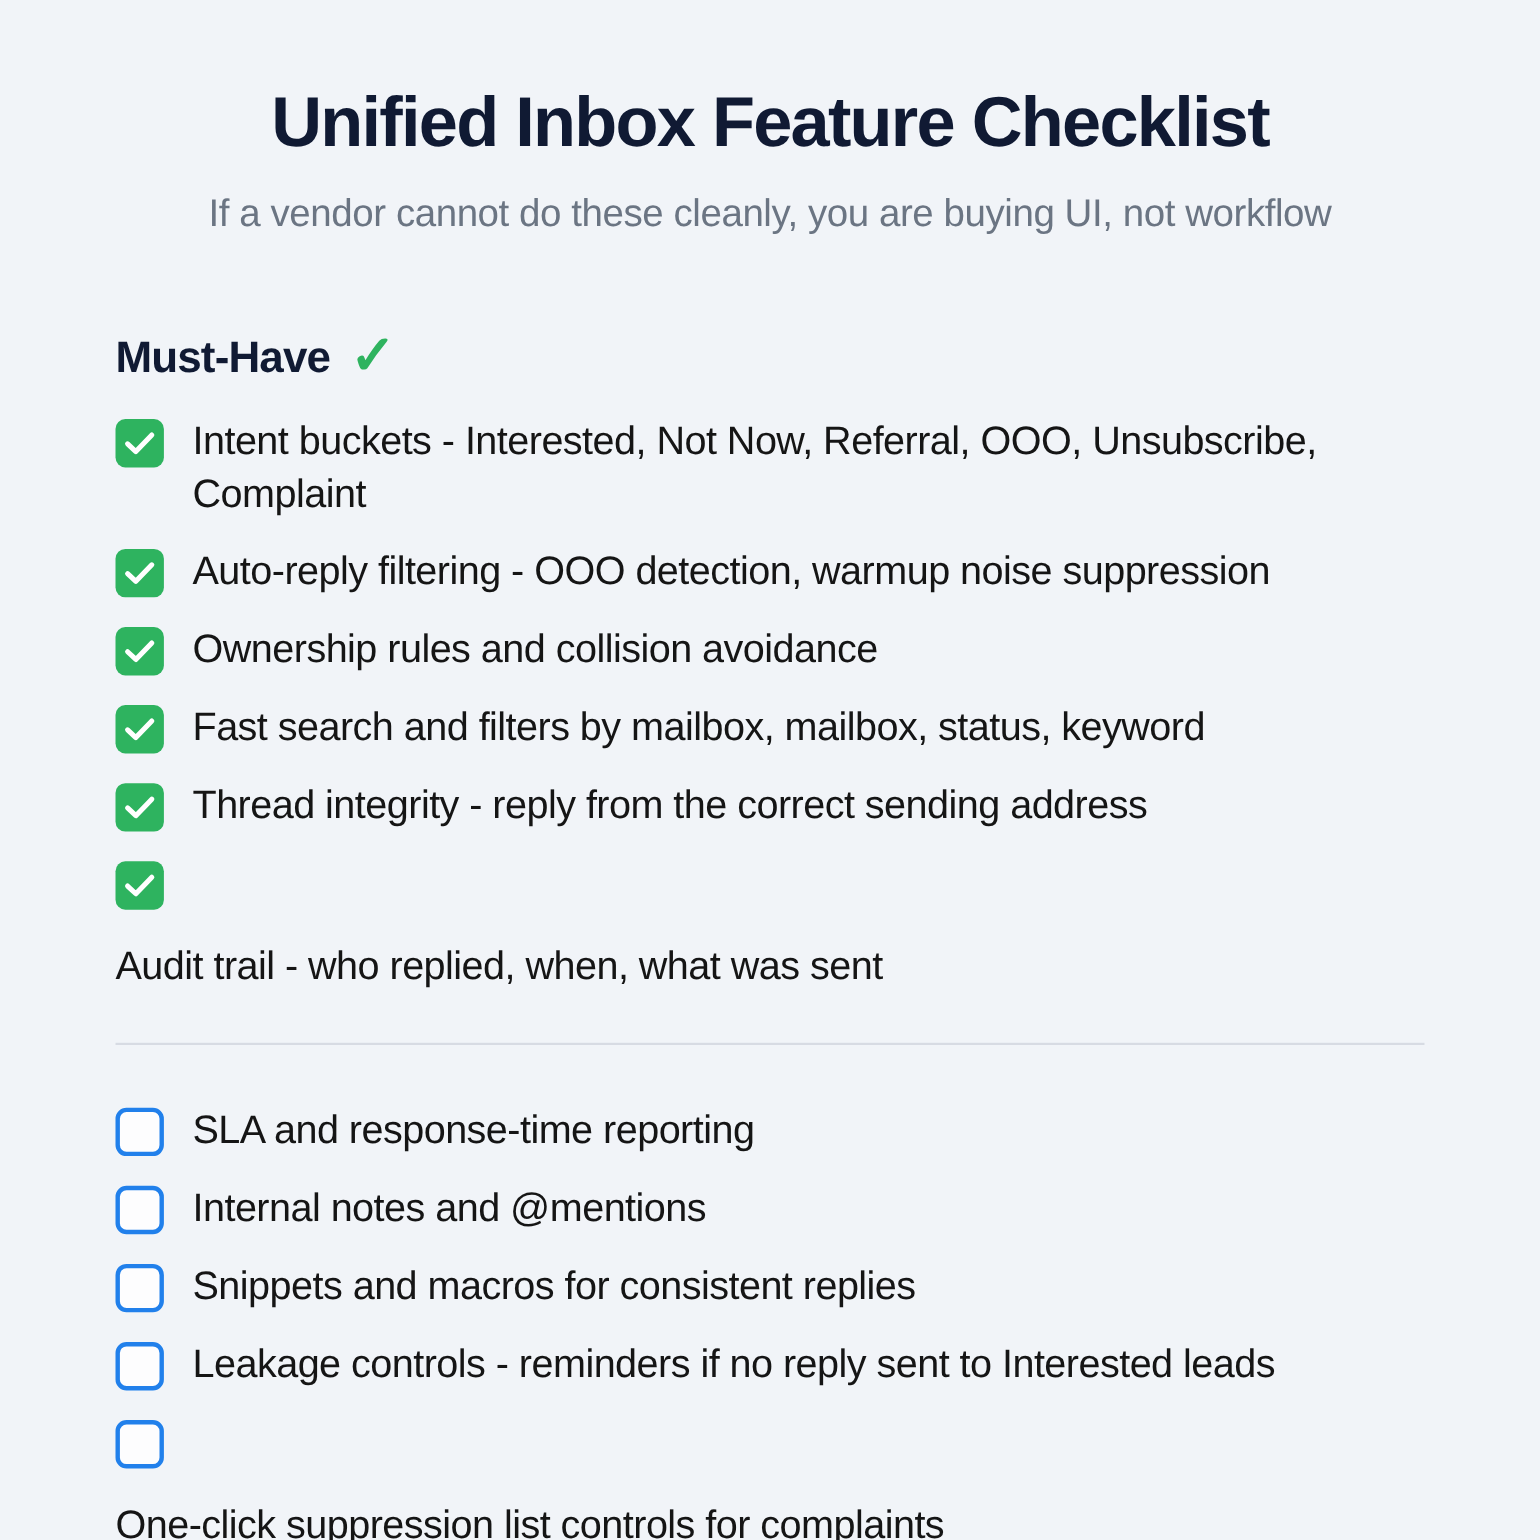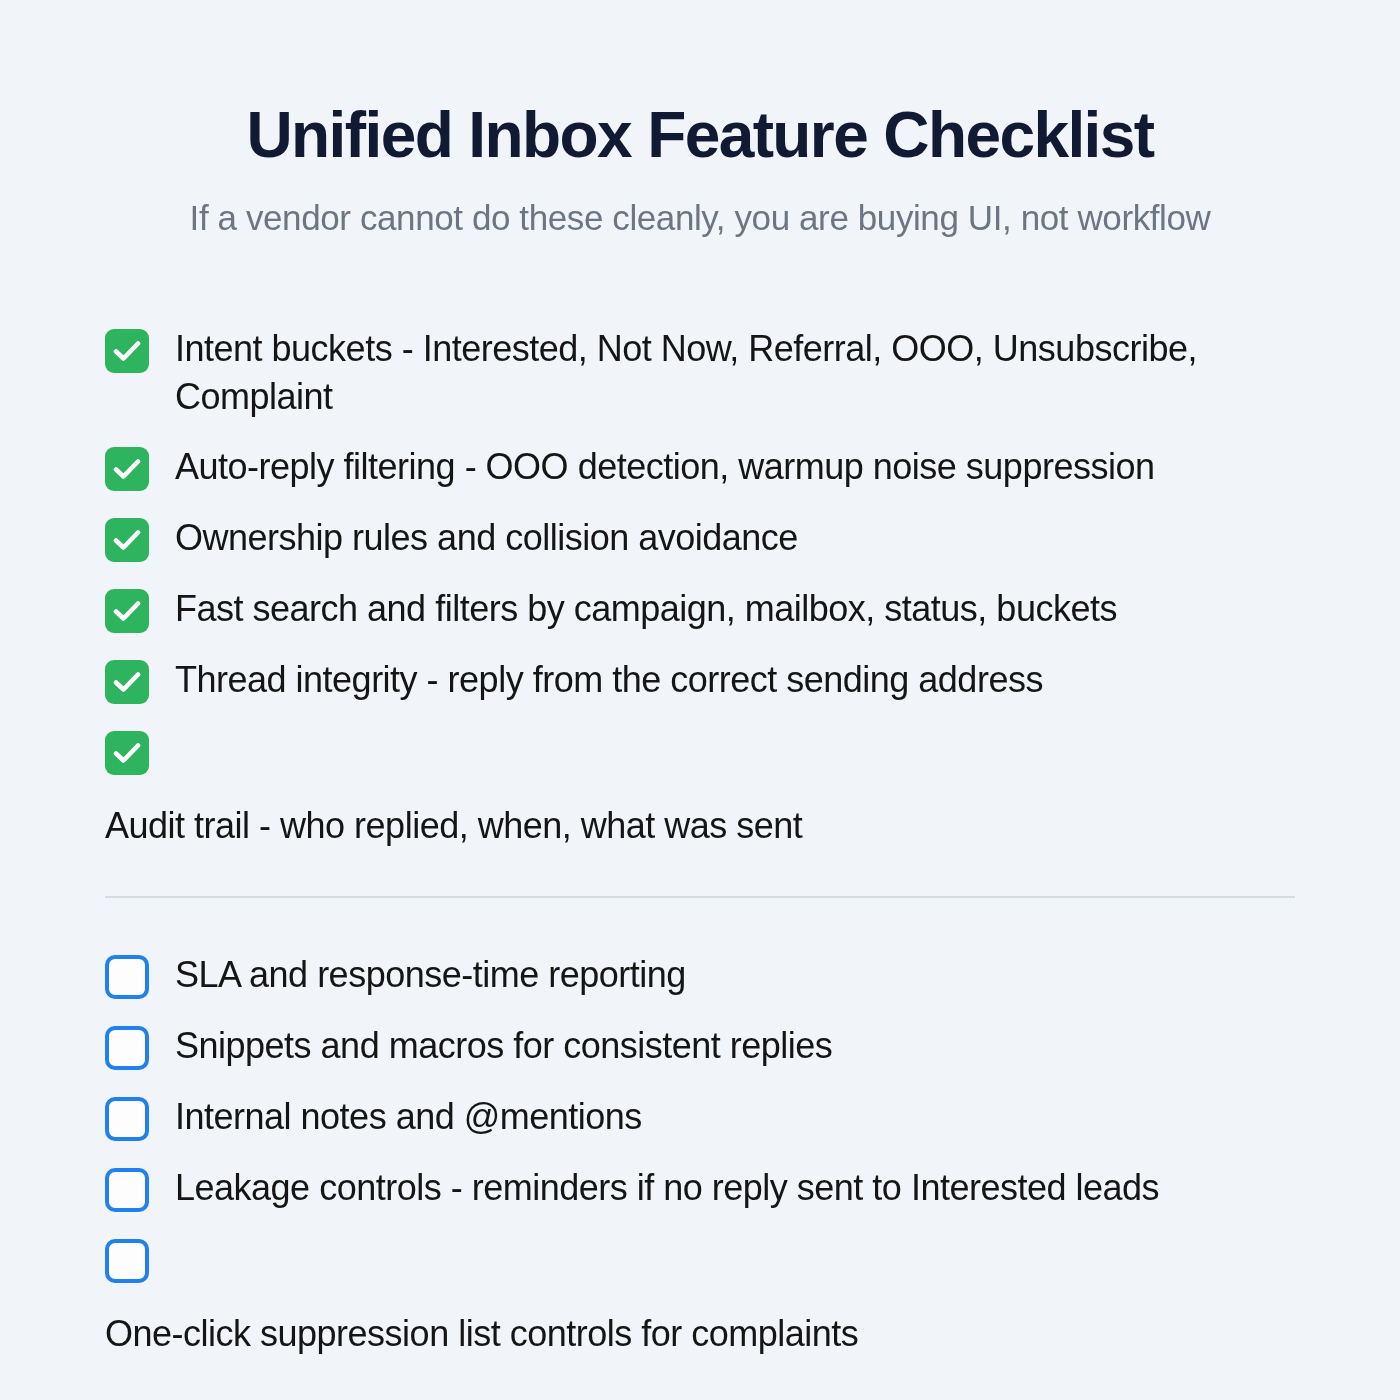--- a/index.html
+++ b/index.html
@@ -18,21 +18,21 @@
 
   .page {
     width: 1400px;
     height: 1400px;
     position: relative;
     padding: 0 105px;
   }
 
   
   .header {
-    padding-top: 102px;
+    padding-top: 78px;
     text-align: center;
   }
 
   .title {
     font-size: 64px;
     font-weight: 700;
     letter-spacing: -1.6px;
     color: #101a33;
     line-height: 1.05;
     white-space: nowrap;
@@ -148,20 +148,24 @@
 <body>
 
 <div class="page">
 
   <div class="header">
     <h1 class="title">Unified Inbox Feature Checklist</h1>
     <p class="subtitle">If a vendor cannot do these cleanly, you are buying UI, not workflow</p>
   </div>
 
   <section class="section section-must">
+    <div class="section-head">
+      <span class="section-title">Must-Have</span>
+      <span class="head-glyph check-glyph">✓</span>
+    </div>
 
     <ul class="list">
       <li class="list-item">
         <span class="box box-checked">
           <svg width="28" height="22" viewBox="0 0 28 22" fill="none" aria-hidden="true">
             <path d="M3 11.5 L10.5 18.5 L25 3.5" stroke="#ffffff" stroke-width="4.6" stroke-linecap="round" stroke-linejoin="round"></path>
           </svg>
         </span>
         <span class="item-label">Intent buckets - Interested, Not Now, Referral, OOO, Unsubscribe, Complaint</span>
       </li>
@@ -180,21 +184,21 @@
           </svg>
         </span>
         <span class="item-label">Ownership rules and collision avoidance</span>
       </li>
       <li class="list-item">
         <span class="box box-checked">
           <svg width="28" height="22" viewBox="0 0 28 22" fill="none" aria-hidden="true">
             <path d="M3 11.5 L10.5 18.5 L25 3.5" stroke="#ffffff" stroke-width="4.6" stroke-linecap="round" stroke-linejoin="round"></path>
           </svg>
         </span>
-        <span class="item-label">Fast search and filters by campaign, mailbox, status, buckets</span>
+        <span class="item-label">Fast search and filters by mailbox, mailbox, status, keyword</span>
       </li>
       <li class="list-item">
         <span class="box box-checked">
           <svg width="28" height="22" viewBox="0 0 28 22" fill="none" aria-hidden="true">
             <path d="M3 11.5 L10.5 18.5 L25 3.5" stroke="#ffffff" stroke-width="4.6" stroke-linecap="round" stroke-linejoin="round"></path>
           </svg>
         </span>
         <span class="item-label">Thread integrity - reply from the correct sending address</span>
       </li>
       <li class="list-item">
@@ -212,25 +216,25 @@
 
   <section class="section section-nice">
 
     <ul class="list">
       <li class="list-item">
         <span class="box box-empty"></span>
         <span class="item-label">SLA and response-time reporting</span>
       </li>
       <li class="list-item">
         <span class="box box-empty"></span>
+        <span class="item-label">Internal notes and @mentions</span>
+      </li>
+      <li class="list-item">
+        <span class="box box-empty"></span>
         <span class="item-label">Snippets and macros for consistent replies</span>
-      </li>
-      <li class="list-item">
-        <span class="box box-empty"></span>
-        <span class="item-label">Internal notes and @mentions</span>
       </li>
       <li class="list-item">
         <span class="box box-empty"></span>
         <span class="item-label">Leakage controls - reminders if no reply sent to Interested leads</span>
       </li>
       <li class="list-item">
         <span class="box box-empty"></span>
         <span class="item-label">One-click suppression list controls for complaints</span>
       </li>
     </ul>

